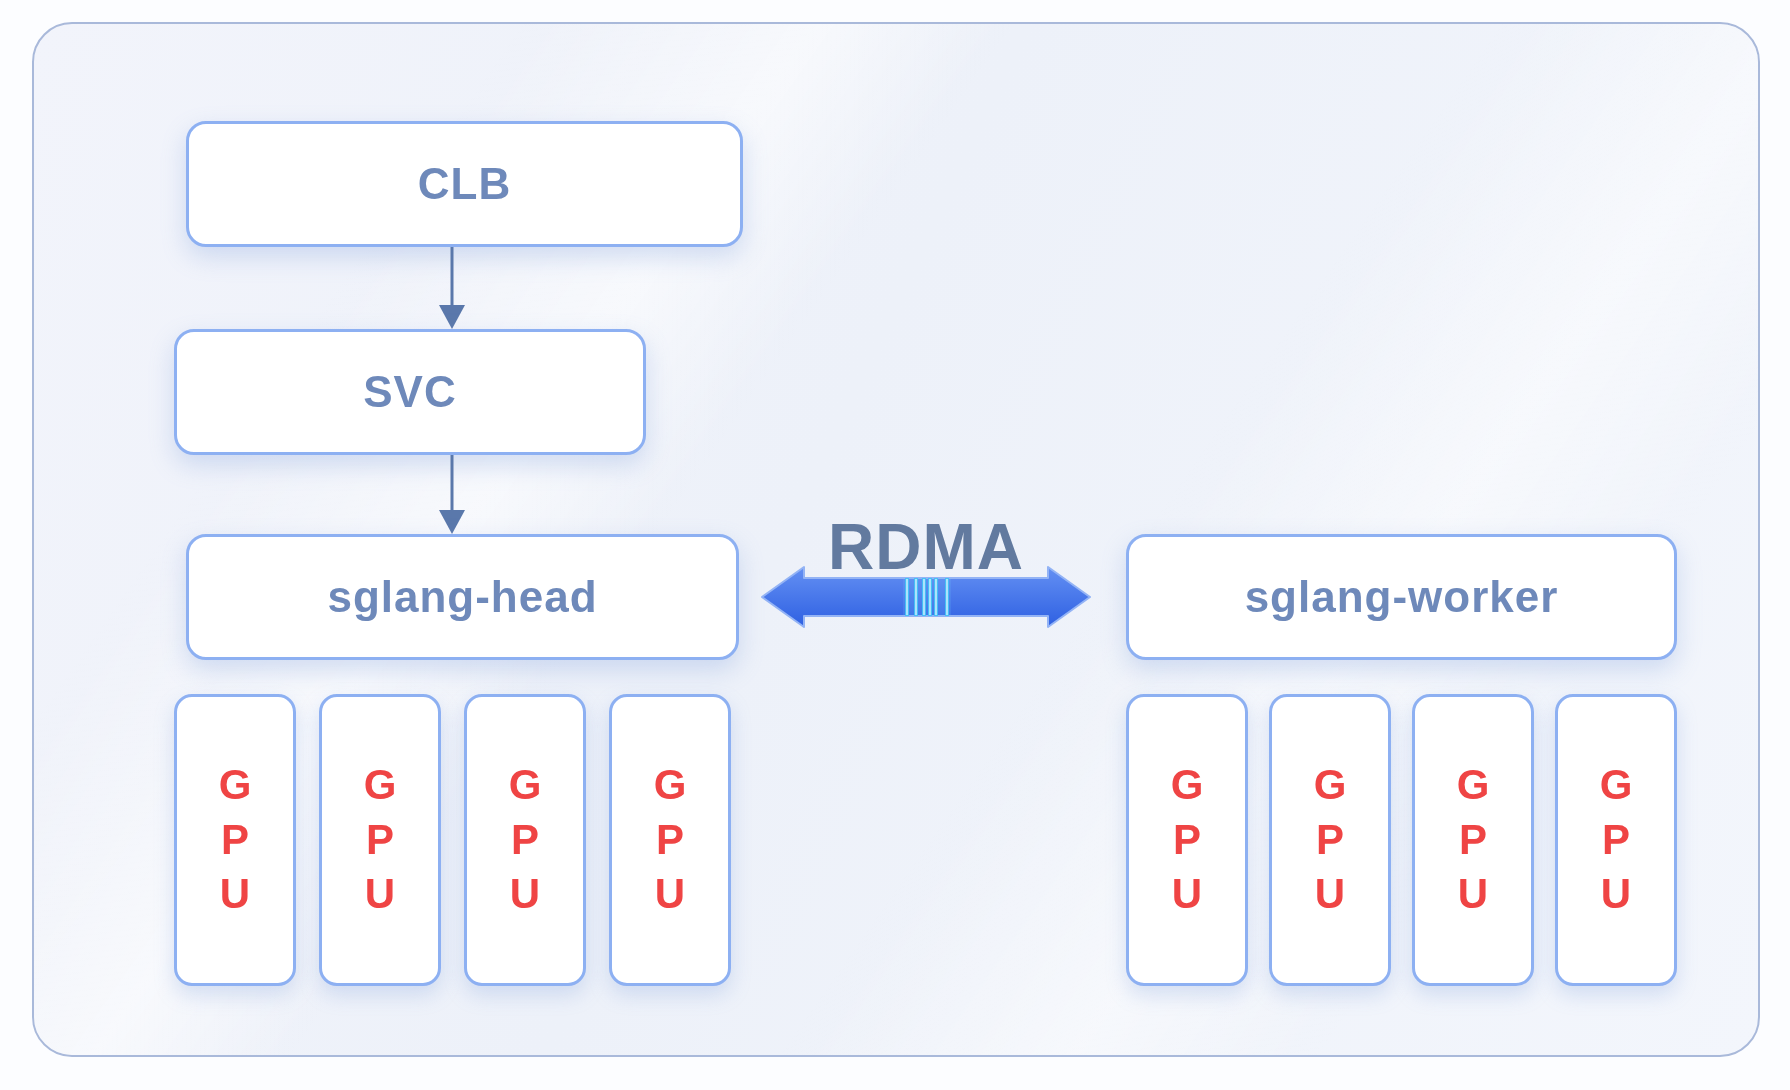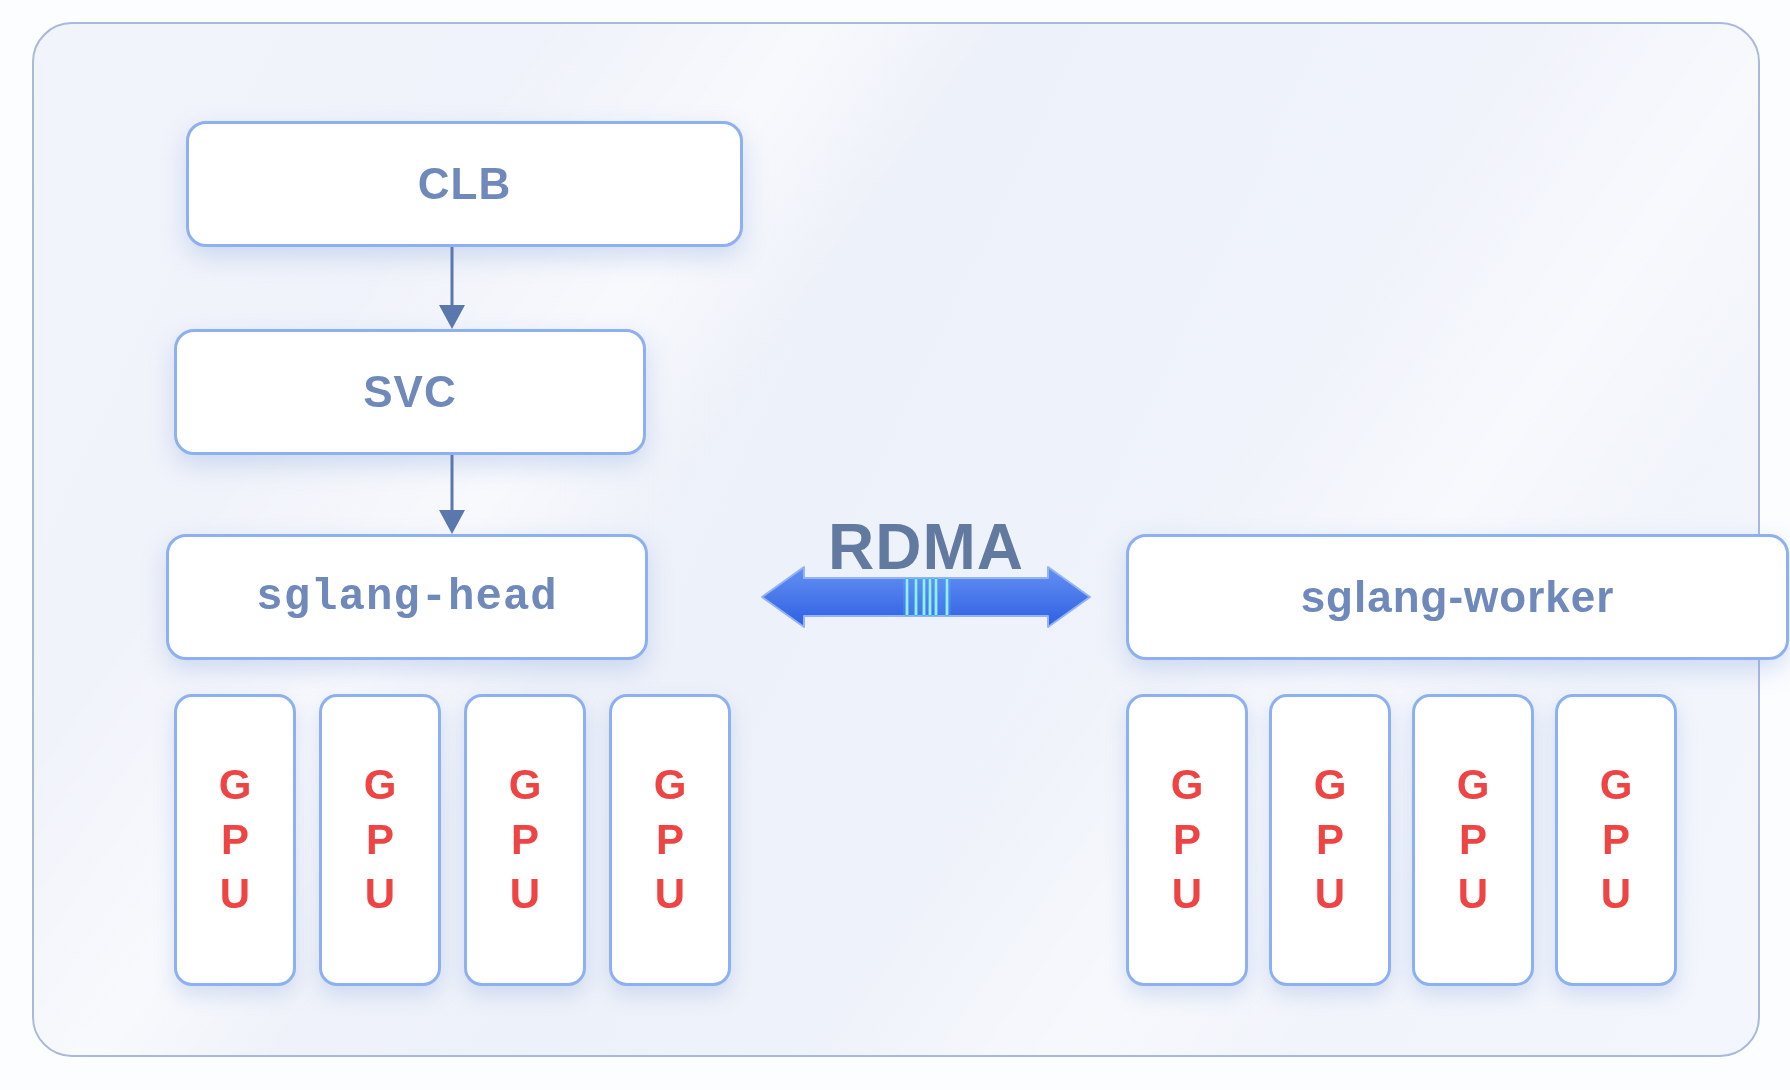--- a/index.html
+++ b/index.html
@@ -31,22 +31,22 @@
     border:3px solid #8db0f2;border-radius:20px;
     box-shadow:0 10px 24px rgba(124,157,220,.30);
     box-sizing:border-box;
   }
   .node-label{
     color:#6e89ba;font-size:44px;font-weight:600;letter-spacing:1px;
   }
   
   .clb{left:140px;top:97px;width:557px;height:126px;margin-left:12px;}
   .svc{left:140px;top:305px;width:472px;height:126px;}
-  .head{left:132px;top:510px;width:482px;height:126px;font-family:Liberation Mono, monospace;}
-  .worker{left:1092px;top:510px;width:663px;height:126px;}
+  .head{left:152px;top:510px;width:553px;height:126px;}
+  .worker{left:1092px;top:510px;width:551px;height:126px;}
   
   .varrow{position:absolute;}
   .varrow-1{left:403px;top:223px;}
   .varrow-2{left:403px;top:431px;}
   
   .gpu-group{
     position:absolute;display:flex;justify-content:space-between;
   }
   .gpu-group-left{left:140px;top:670px;width:557px;height:292px;}
   .gpu-group-right{left:1092px;top:670px;width:551px;height:292px;}

